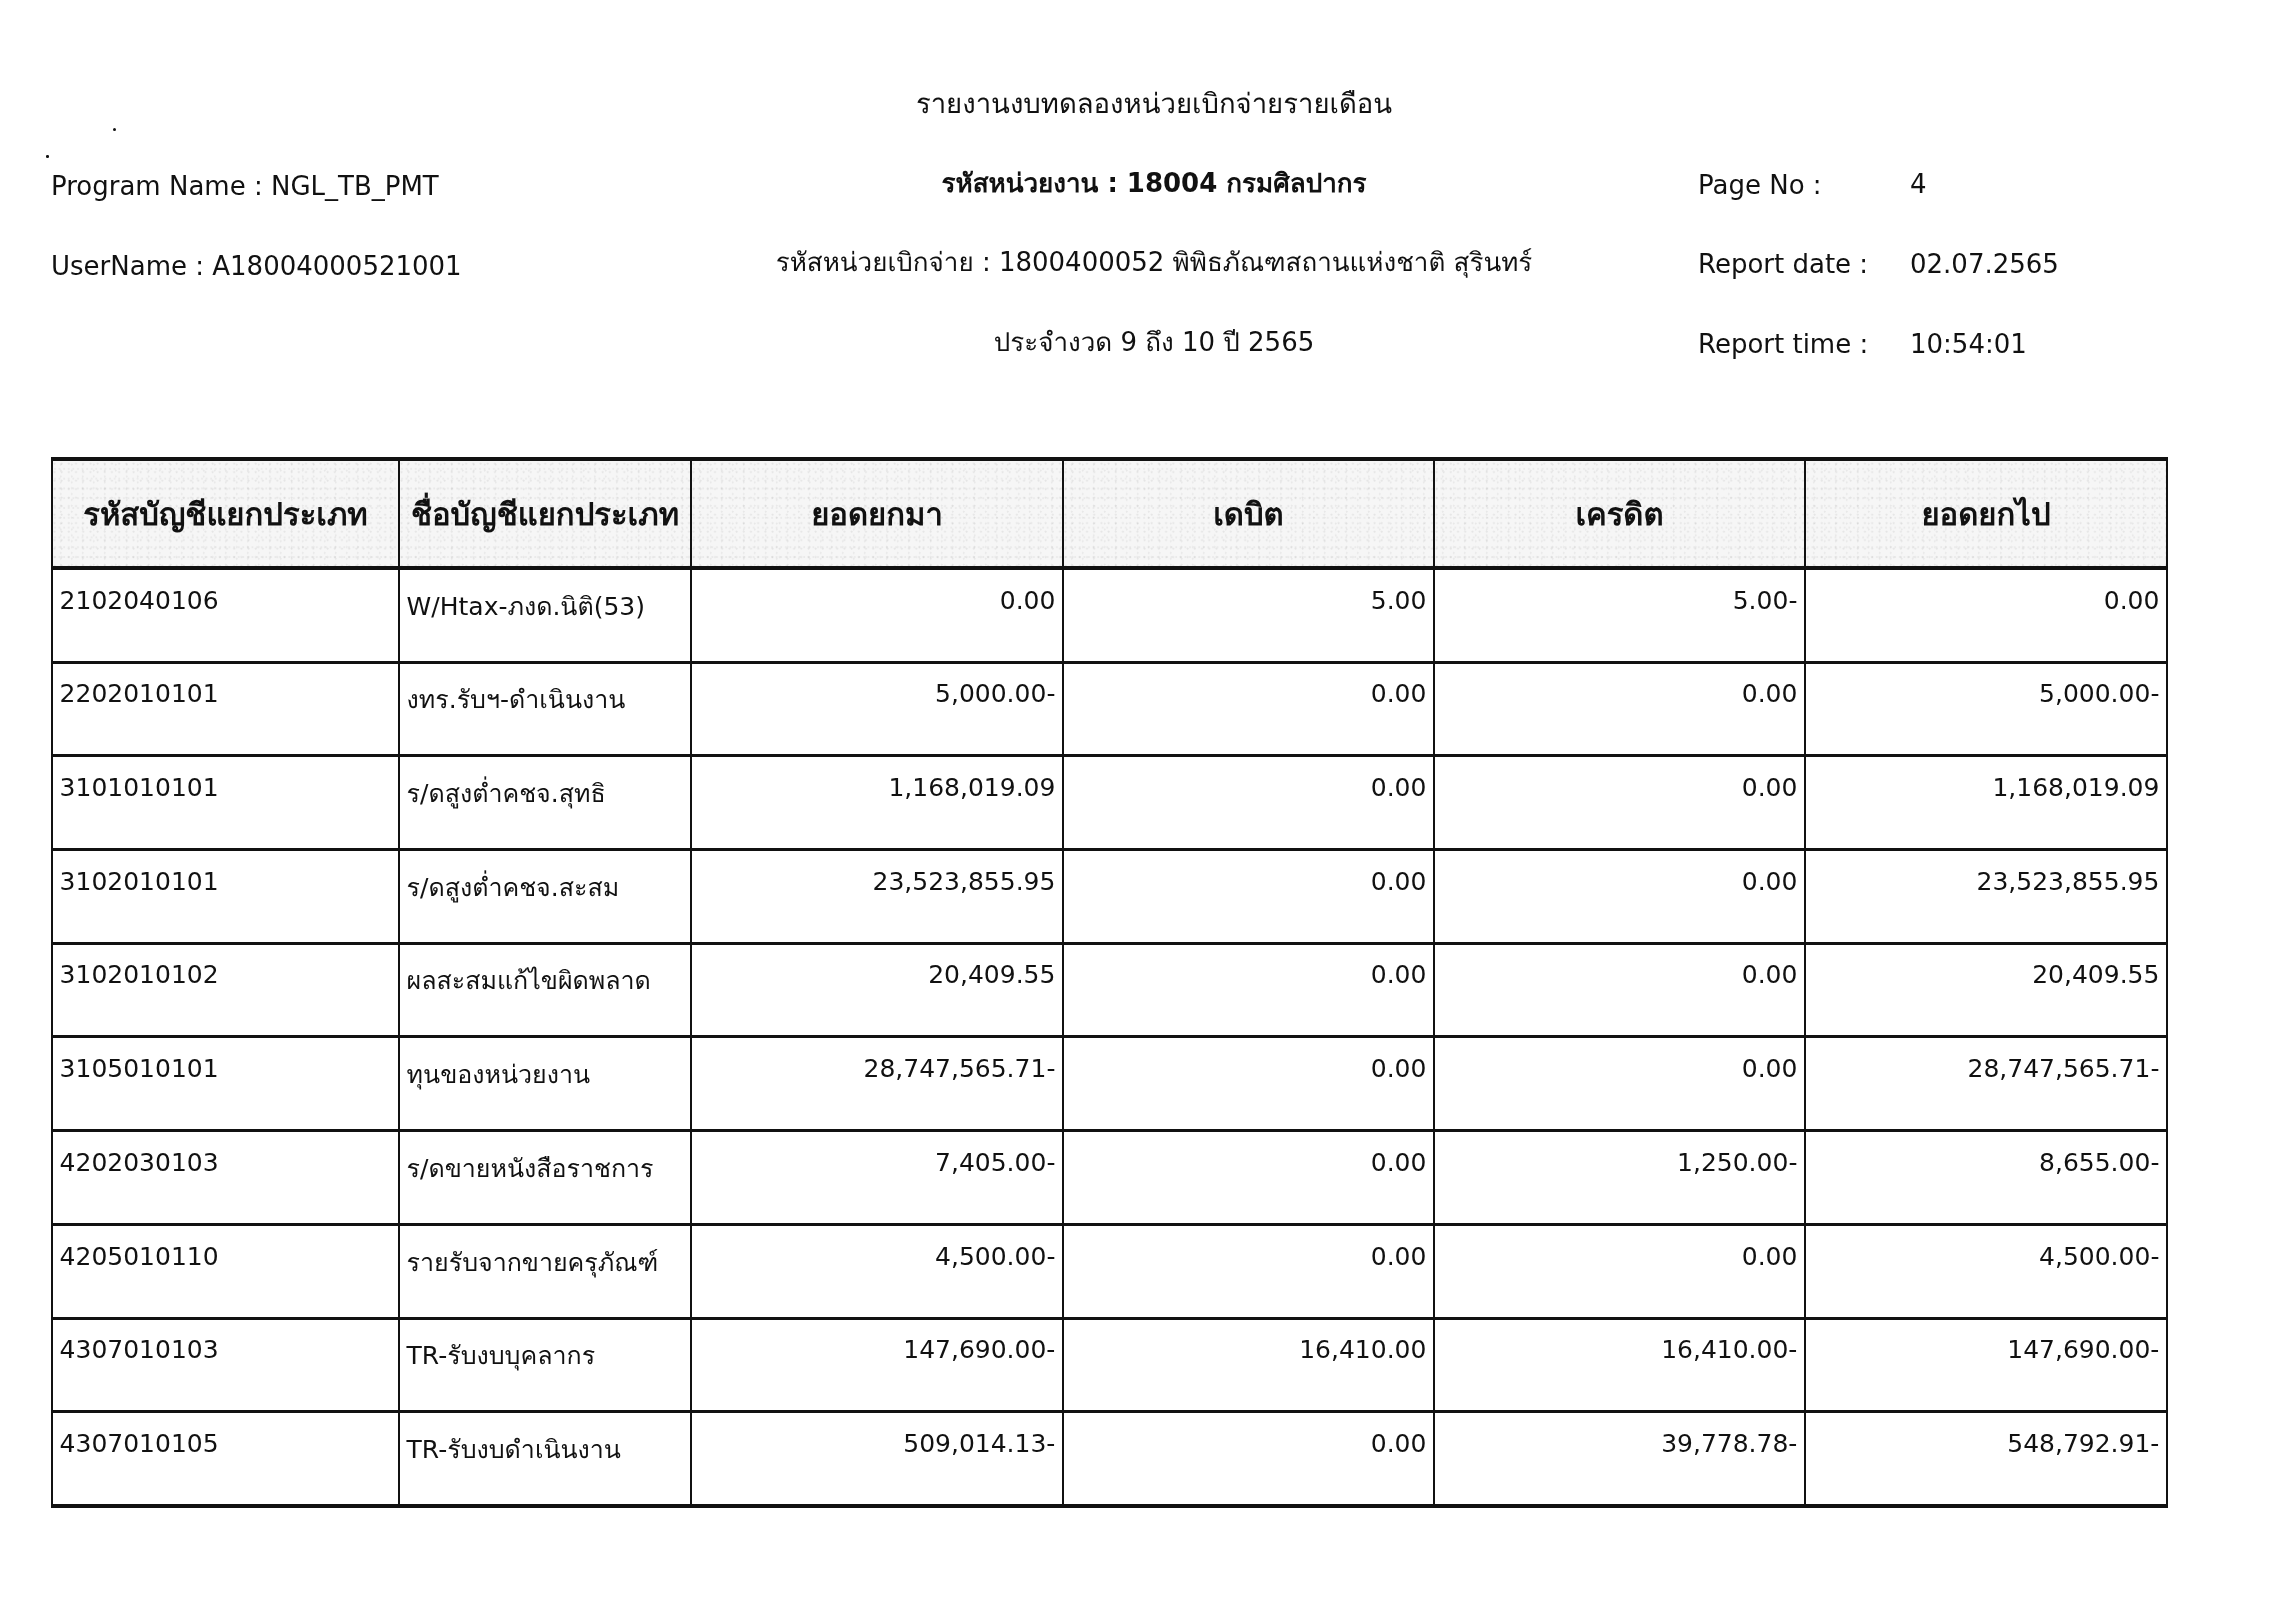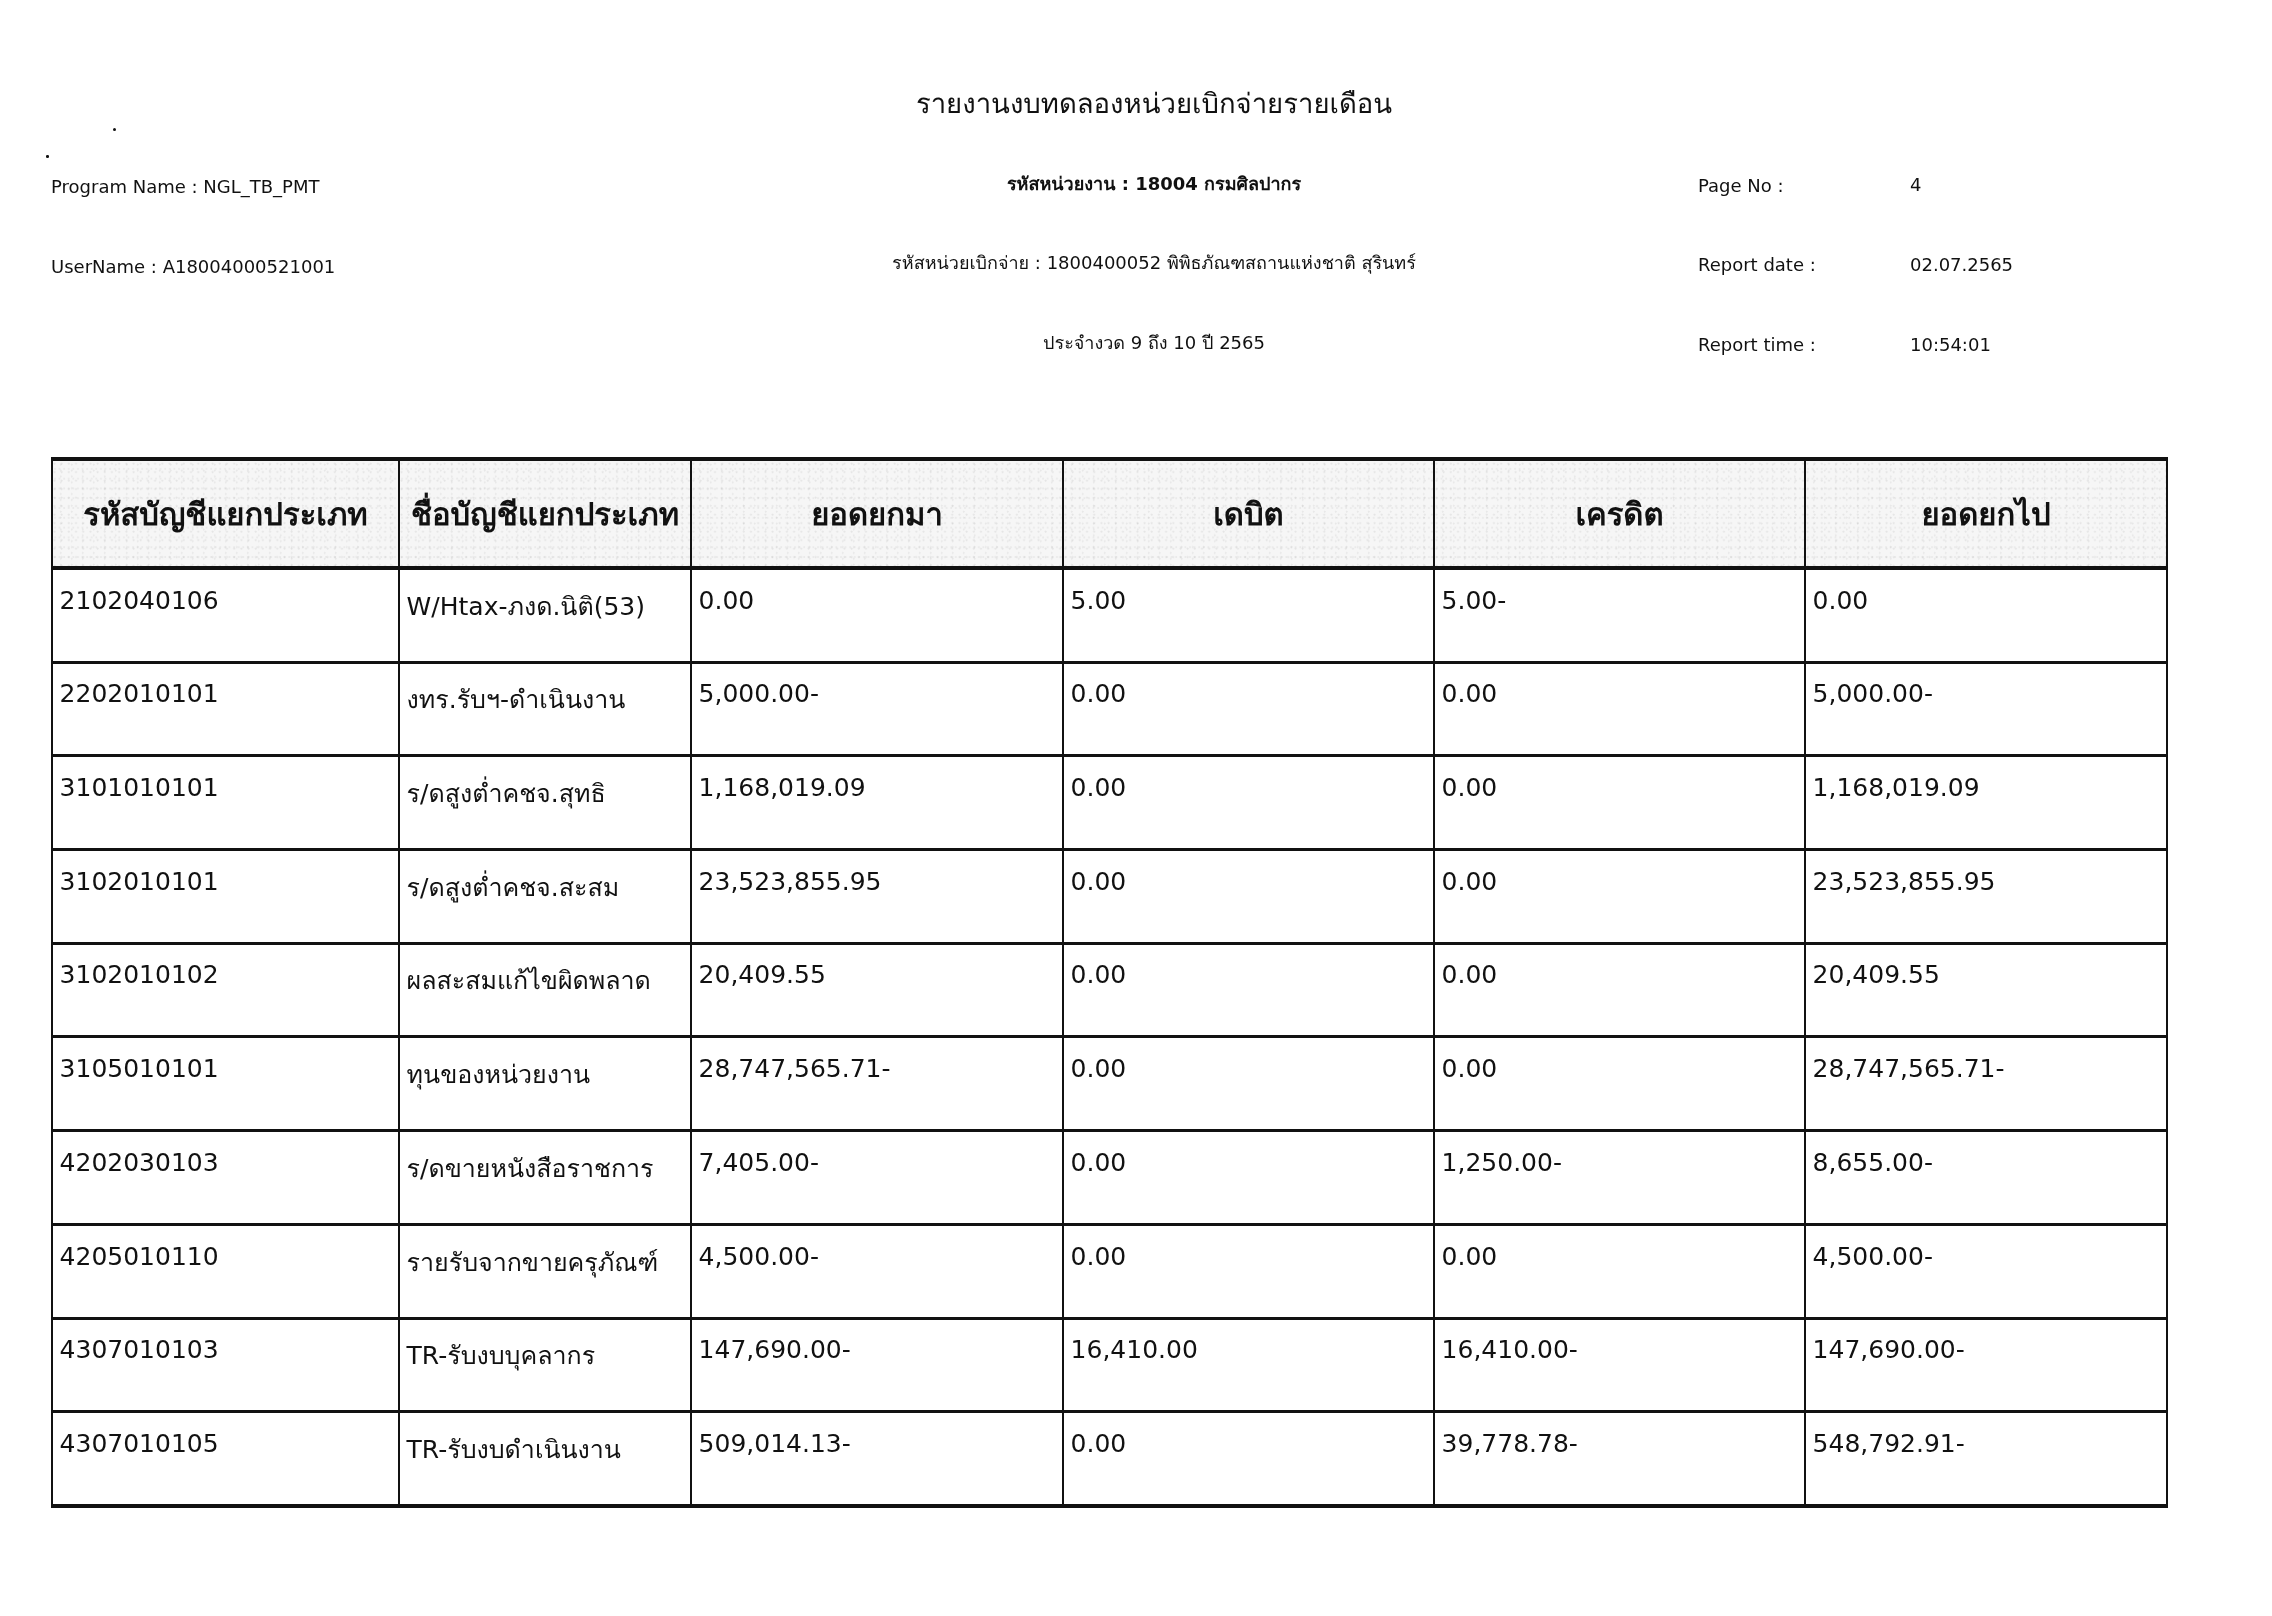--- a/index.html
+++ b/index.html
@@ -9,21 +9,21 @@
   }
   body {
     width: 2273px;
     height: 1617px;
     position: relative;
     overflow: hidden;
     font-family: "DejaVu Sans", "Liberation Sans", sans-serif;
     color: #111111;
   }
   .abs { position: absolute; white-space: nowrap; }
-  .hdr-text { font-size: 18px; line-height: 33px; }
+  .hdr-text { font-size: 26px; line-height: 33px; }
   .title { font-size: 27.5px; }
   .center-x { transform: translateX(-50%); }
   .dot { position: absolute; width: 3.3px; height: 3.3px; border-radius: 50%; background: #111; }
 
   table.report {
     position: absolute;
     left: 51px;
     top: 457px;
     width: 2116px;
     border-collapse: collapse;
@@ -51,21 +51,21 @@
       radial-gradient(circle at 45% 80%, rgba(0,0,0,0.05) 0.7px, transparent 1.3px);
     background-size: 7.2px 8.5px, 11px 5.9px, 4.6px 9.8px;
   }
   table.report tbody td {
     height: 75px;
     vertical-align: top;
     padding-top: 15.7px;
     border-bottom: 3.9px solid #111;
   }
   table.report tbody tr:last-child td { border-bottom: 4.6px solid #111; }
-  td.num { padding-right: 3.9px; }
+  td.num { text-align: right; padding-right: 3.9px; }
   td.txt { text-align: left; padding-left: 5.2px; }
 </style>
 </head>
 <body>
 
 <div class="dot" style="left:113px; top:128px;"></div>
 <div class="dot" style="left:46px; top:155px; width:2.6px; height:2.6px;"></div>
 
 <div class="abs hdr-text title center-x" style="left:1154px; top:87px;">รายงานงบทดลองหน่วยเบิกจ่ายรายเดือน</div>
 

